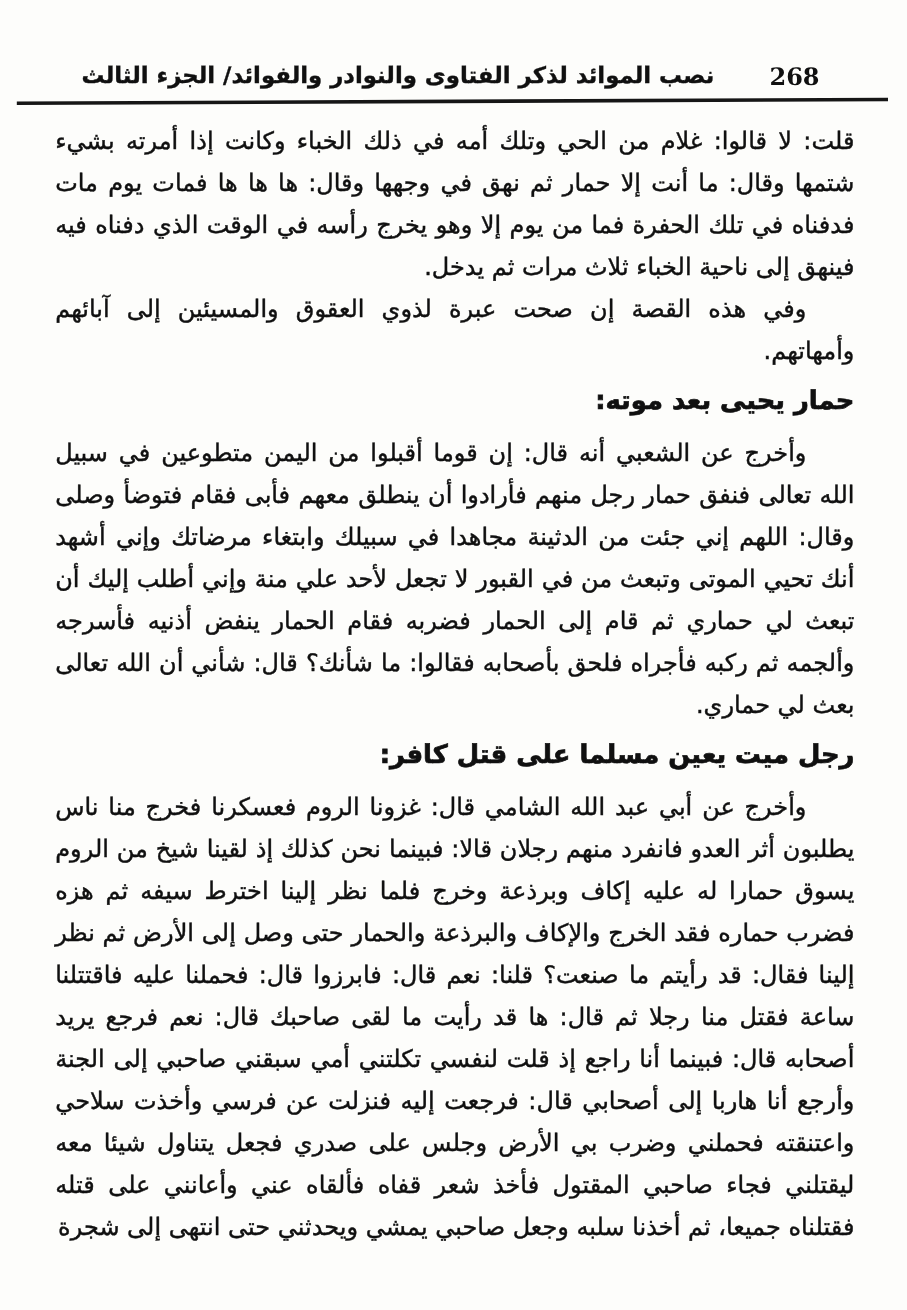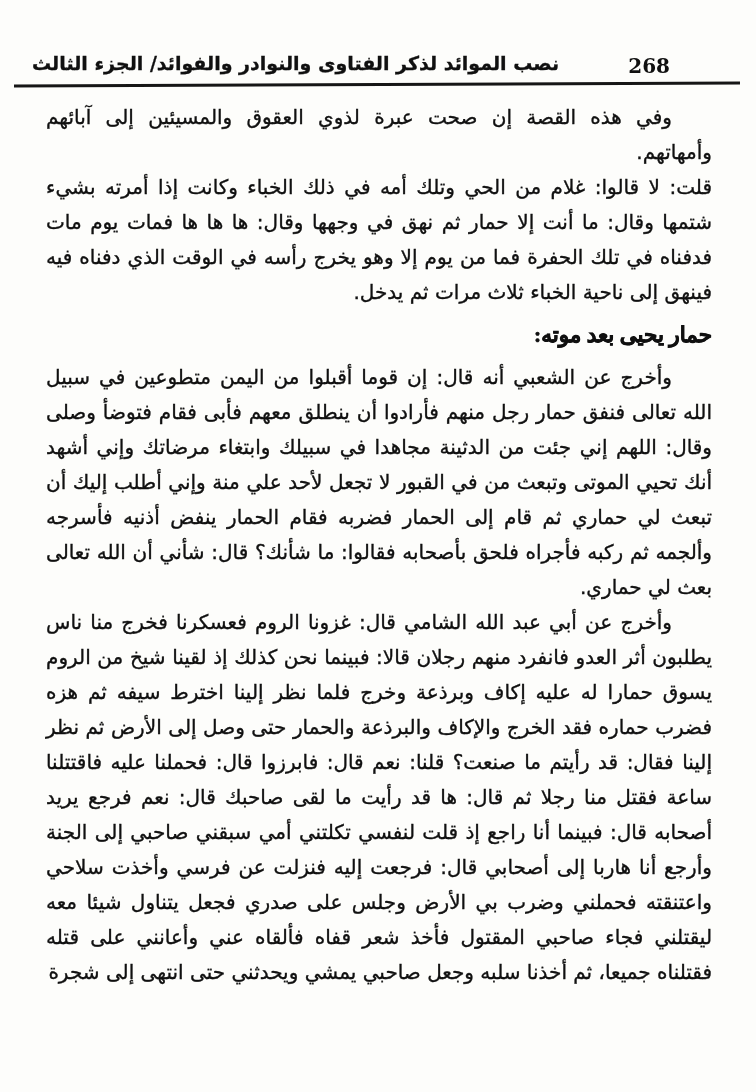--- a/index.html
+++ b/index.html
@@ -15,22 +15,21 @@
     margin: 0 auto;
     background: #fdfdfb;
     color: #101010;
     overflow: hidden;
     box-sizing: border-box;
   }
   .running-header {
     display: flex;
     flex-direction: row;
     justify-content: space-between;
-    align-items: flex-end;
-    margin: 52px 44px 0 32px;
+    margin: 52px 44px 0 68px;
   }
   .running-title {
     direction: rtl;
     font-size: 19px;
     font-weight: bold;
     letter-spacing: 0;
     white-space: nowrap;
     -webkit-text-stroke: 0.3px currentColor;
   }
   .page-number {
@@ -61,37 +60,37 @@
   }
   .content p.indent {
     text-indent: 40px;
   }
   .content h2.heading {
     margin: 9px 0 9px 0;
     font-size: 21.5px;
     font-weight: bold;
     text-align: right;
     line-height: 32px;
-    font-family: Liberation Serif, serif;
     -webkit-text-stroke: 0.6px currentColor;
   }
 </style>
 </head>
 <body>
 
 <div class="page">
 
   <div class="running-header">
     <span class="running-title">نصب الموائد لذكر الفتاوى والنوادر والفوائد/ الجزء الثالث</span>
     <span class="page-number">268</span>
   </div>
 
   <div class="header-rule"></div>
 
   <div class="content">
+      <p class="paragraph">قلت: لا قالوا: غلام من الحي وتلك أمه في ذلك الخباء وكانت إذا أمرته بشيء شتمها وقال: ما أنت إلا حمار ثم نهق في وجهها وقال: ها ها ها فمات يوم مات فدفناه في تلك الحفرة فما من يوم إلا وهو يخرج رأسه في الوقت الذي دفناه فيه فينهق إلى ناحية الخباء ثلاث مرات ثم يدخل.</p>
       <p class="paragraph indent">وفي هذه القصة إن صحت عبرة لذوي العقوق والمسيئين إلى آبائهم وأمهاتهم.</p>
-      <p class="paragraph">قلت: لا قالوا: غلام من الحي وتلك أمه في ذلك الخباء وكانت إذا أمرته بشيء شتمها وقال: ما أنت إلا حمار ثم نهق في وجهها وقال: ها ها ها فمات يوم مات فدفناه في تلك الحفرة فما من يوم إلا وهو يخرج رأسه في الوقت الذي دفناه فيه فينهق إلى ناحية الخباء ثلاث مرات ثم يدخل.</p>
       <h2 class="heading">حمار يحيى بعد موته:</h2>
       <p class="paragraph indent">وأخرج عن الشعبي أنه قال: إن قوما أقبلوا من اليمن متطوعين في سبيل الله تعالى فنفق حمار رجل منهم فأرادوا أن ينطلق معهم فأبى فقام فتوضأ وصلى وقال: اللهم إني جئت من الدثينة مجاهدا في سبيلك وابتغاء مرضاتك وإني أشهد أنك تحيي الموتى وتبعث من في القبور لا تجعل لأحد علي منة وإني أطلب إليك أن تبعث لي حماري ثم قام إلى الحمار فضربه فقام الحمار ينفض أذنيه فأسرجه وألجمه ثم ركبه فأجراه فلحق بأصحابه فقالوا: ما شأنك؟ قال: شأني أن الله تعالى بعث لي حماري.</p>
+      <h2 class="heading">رجل ميت يعين مسلما على قتل كافر:</h2>
       <p class="paragraph indent">وأخرج عن أبي عبد الله الشامي قال: غزونا الروم فعسكرنا فخرج منا ناس يطلبون أثر العدو فانفرد منهم رجلان قالا: فبينما نحن كذلك إذ لقينا شيخ من الروم يسوق حمارا له عليه إكاف وبرذعة وخرج فلما نظر إلينا اخترط سيفه ثم هزه فضرب حماره فقد الخرج والإكاف والبرذعة والحمار حتى وصل إلى الأرض ثم نظر إلينا فقال: قد رأيتم ما صنعت؟ قلنا: نعم قال: فابرزوا قال: فحملنا عليه فاقتتلنا ساعة فقتل منا رجلا ثم قال: ها قد رأيت ما لقى صاحبك قال: نعم فرجع يريد أصحابه قال: فبينما أنا راجع إذ قلت لنفسي تكلتني أمي سبقني صاحبي إلى الجنة وأرجع أنا هاربا إلى أصحابي قال: فرجعت إليه فنزلت عن فرسي وأخذت سلاحي واعتنقته فحملني وضرب بي الأرض وجلس على صدري فجعل يتناول شيئا معه ليقتلني فجاء صاحبي المقتول فأخذ شعر قفاه فألقاه عني وأعانني على قتله فقتلناه جميعا، ثم أخذنا سلبه وجعل صاحبي يمشي ويحدثني حتى انتهى إلى شجرة</p>
     </div>
 
 </div>
 
 </body></html>

